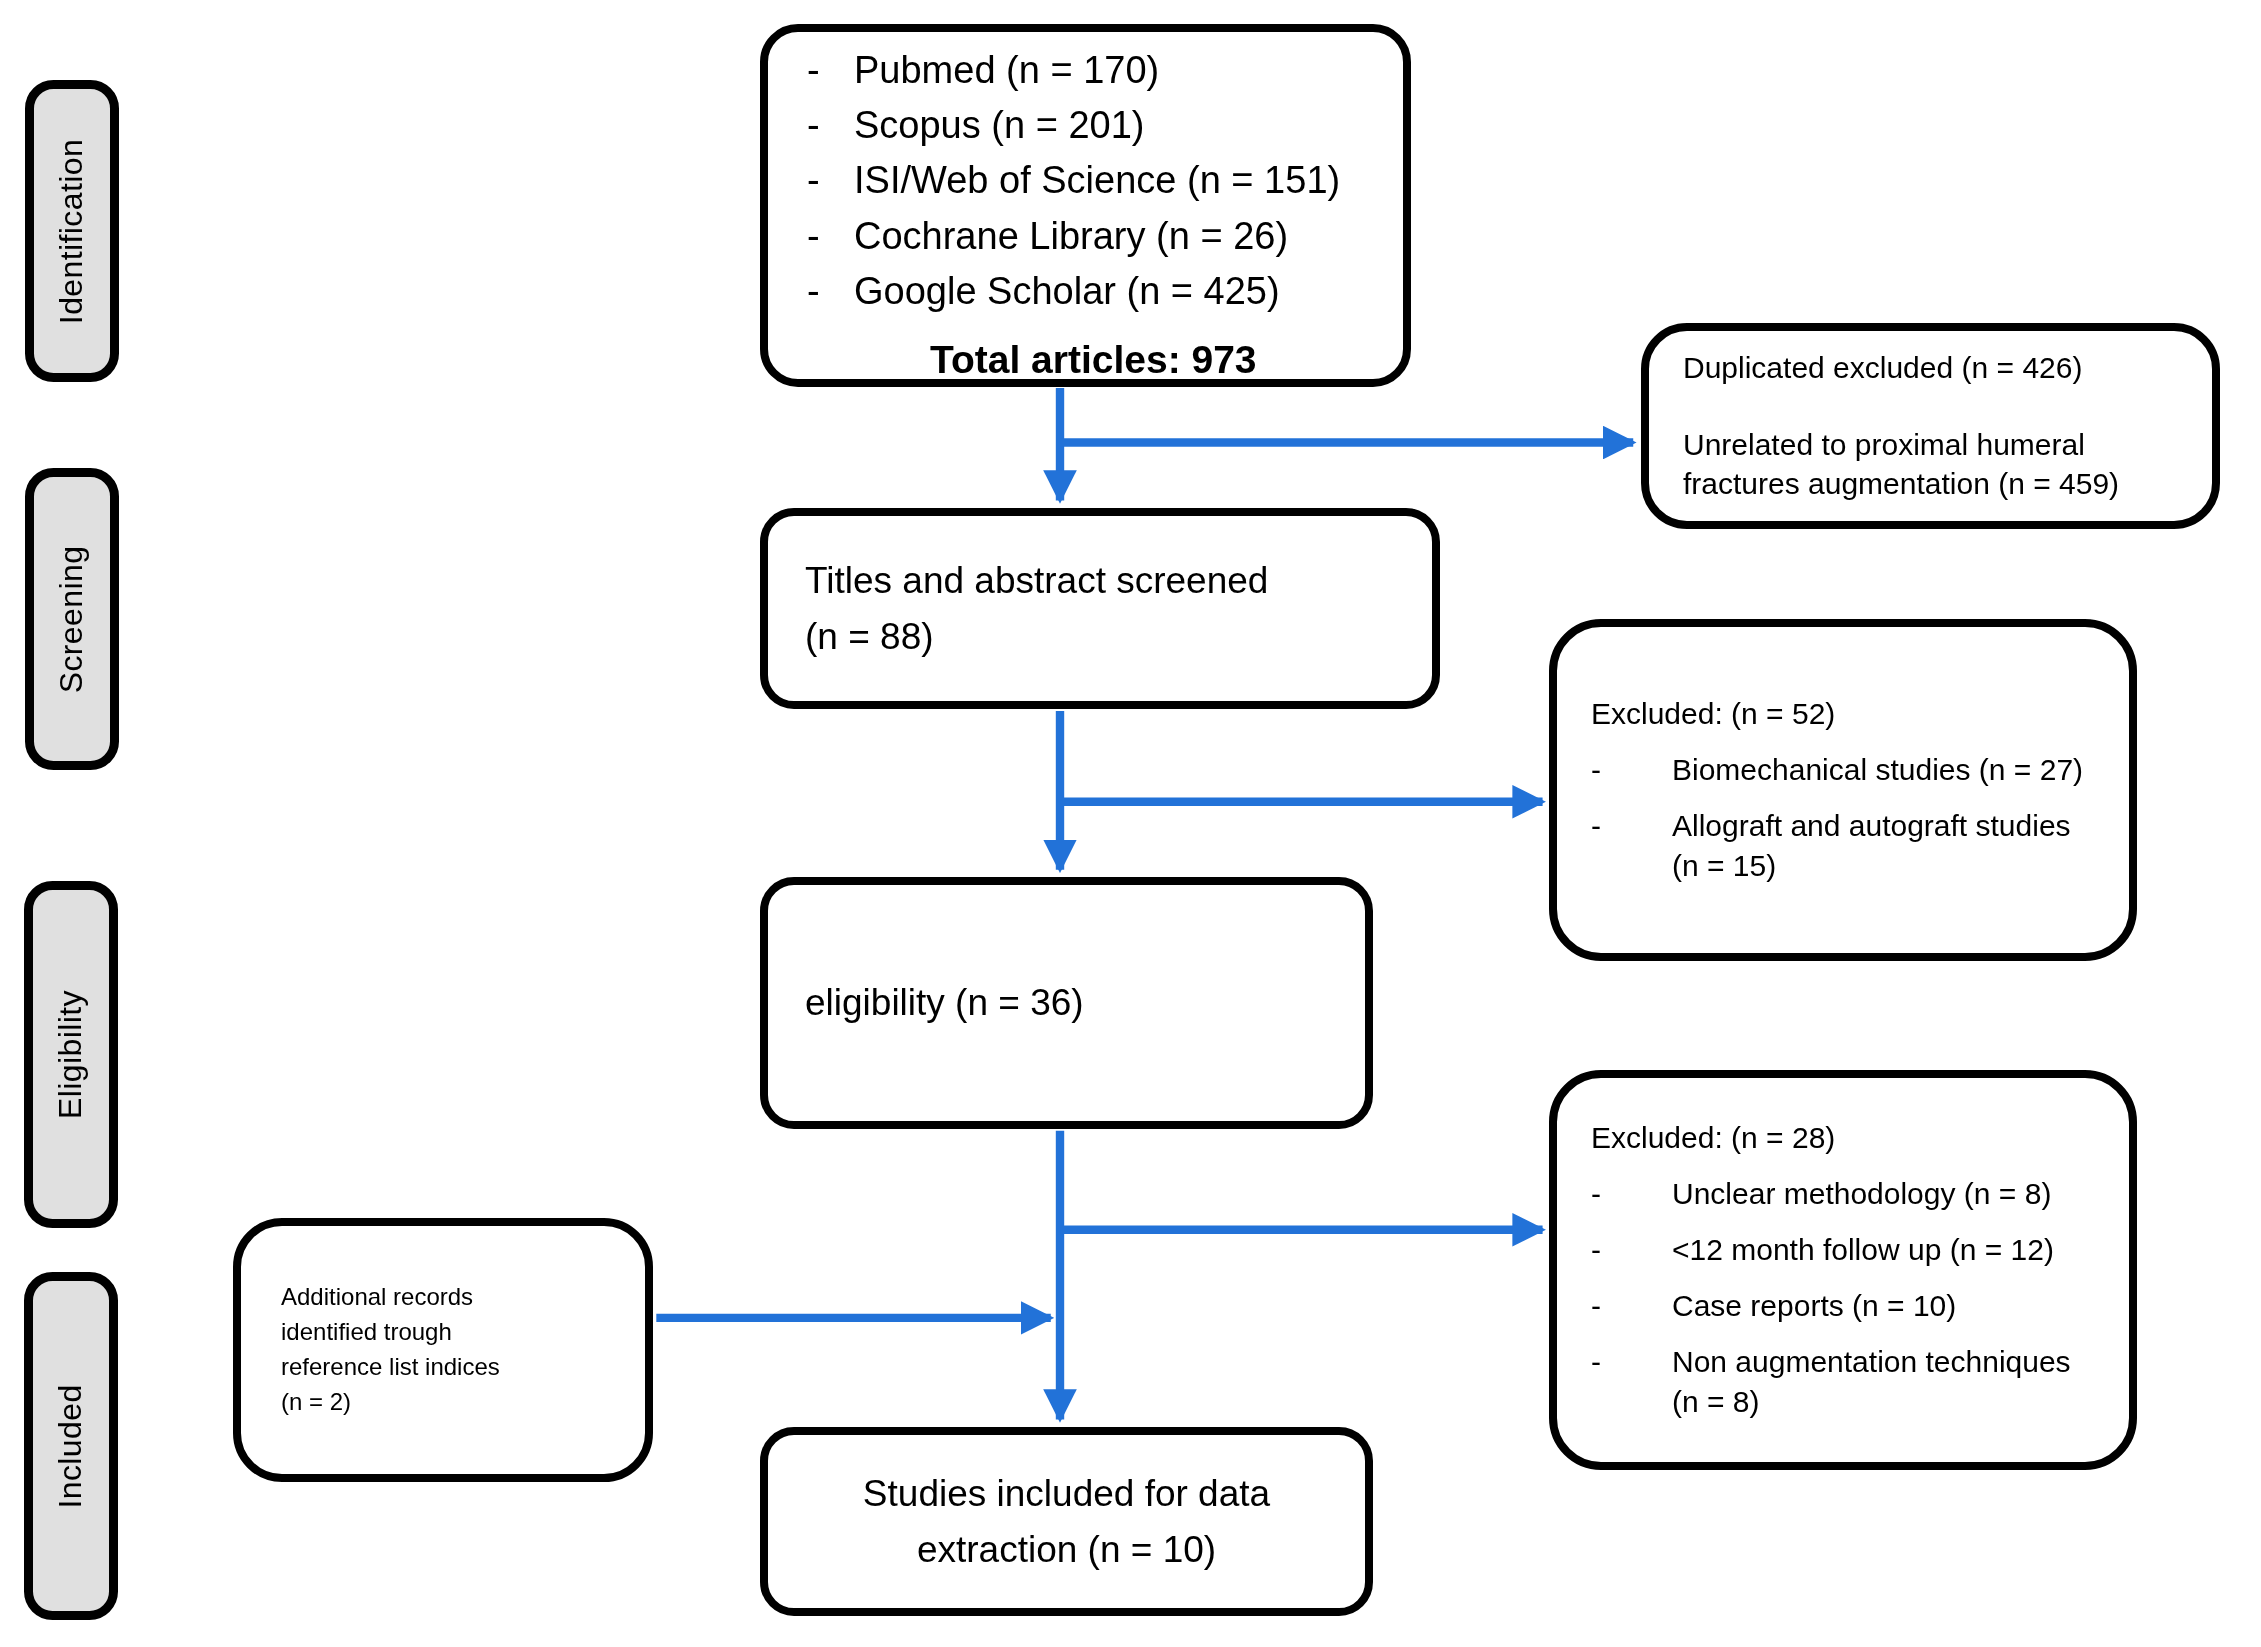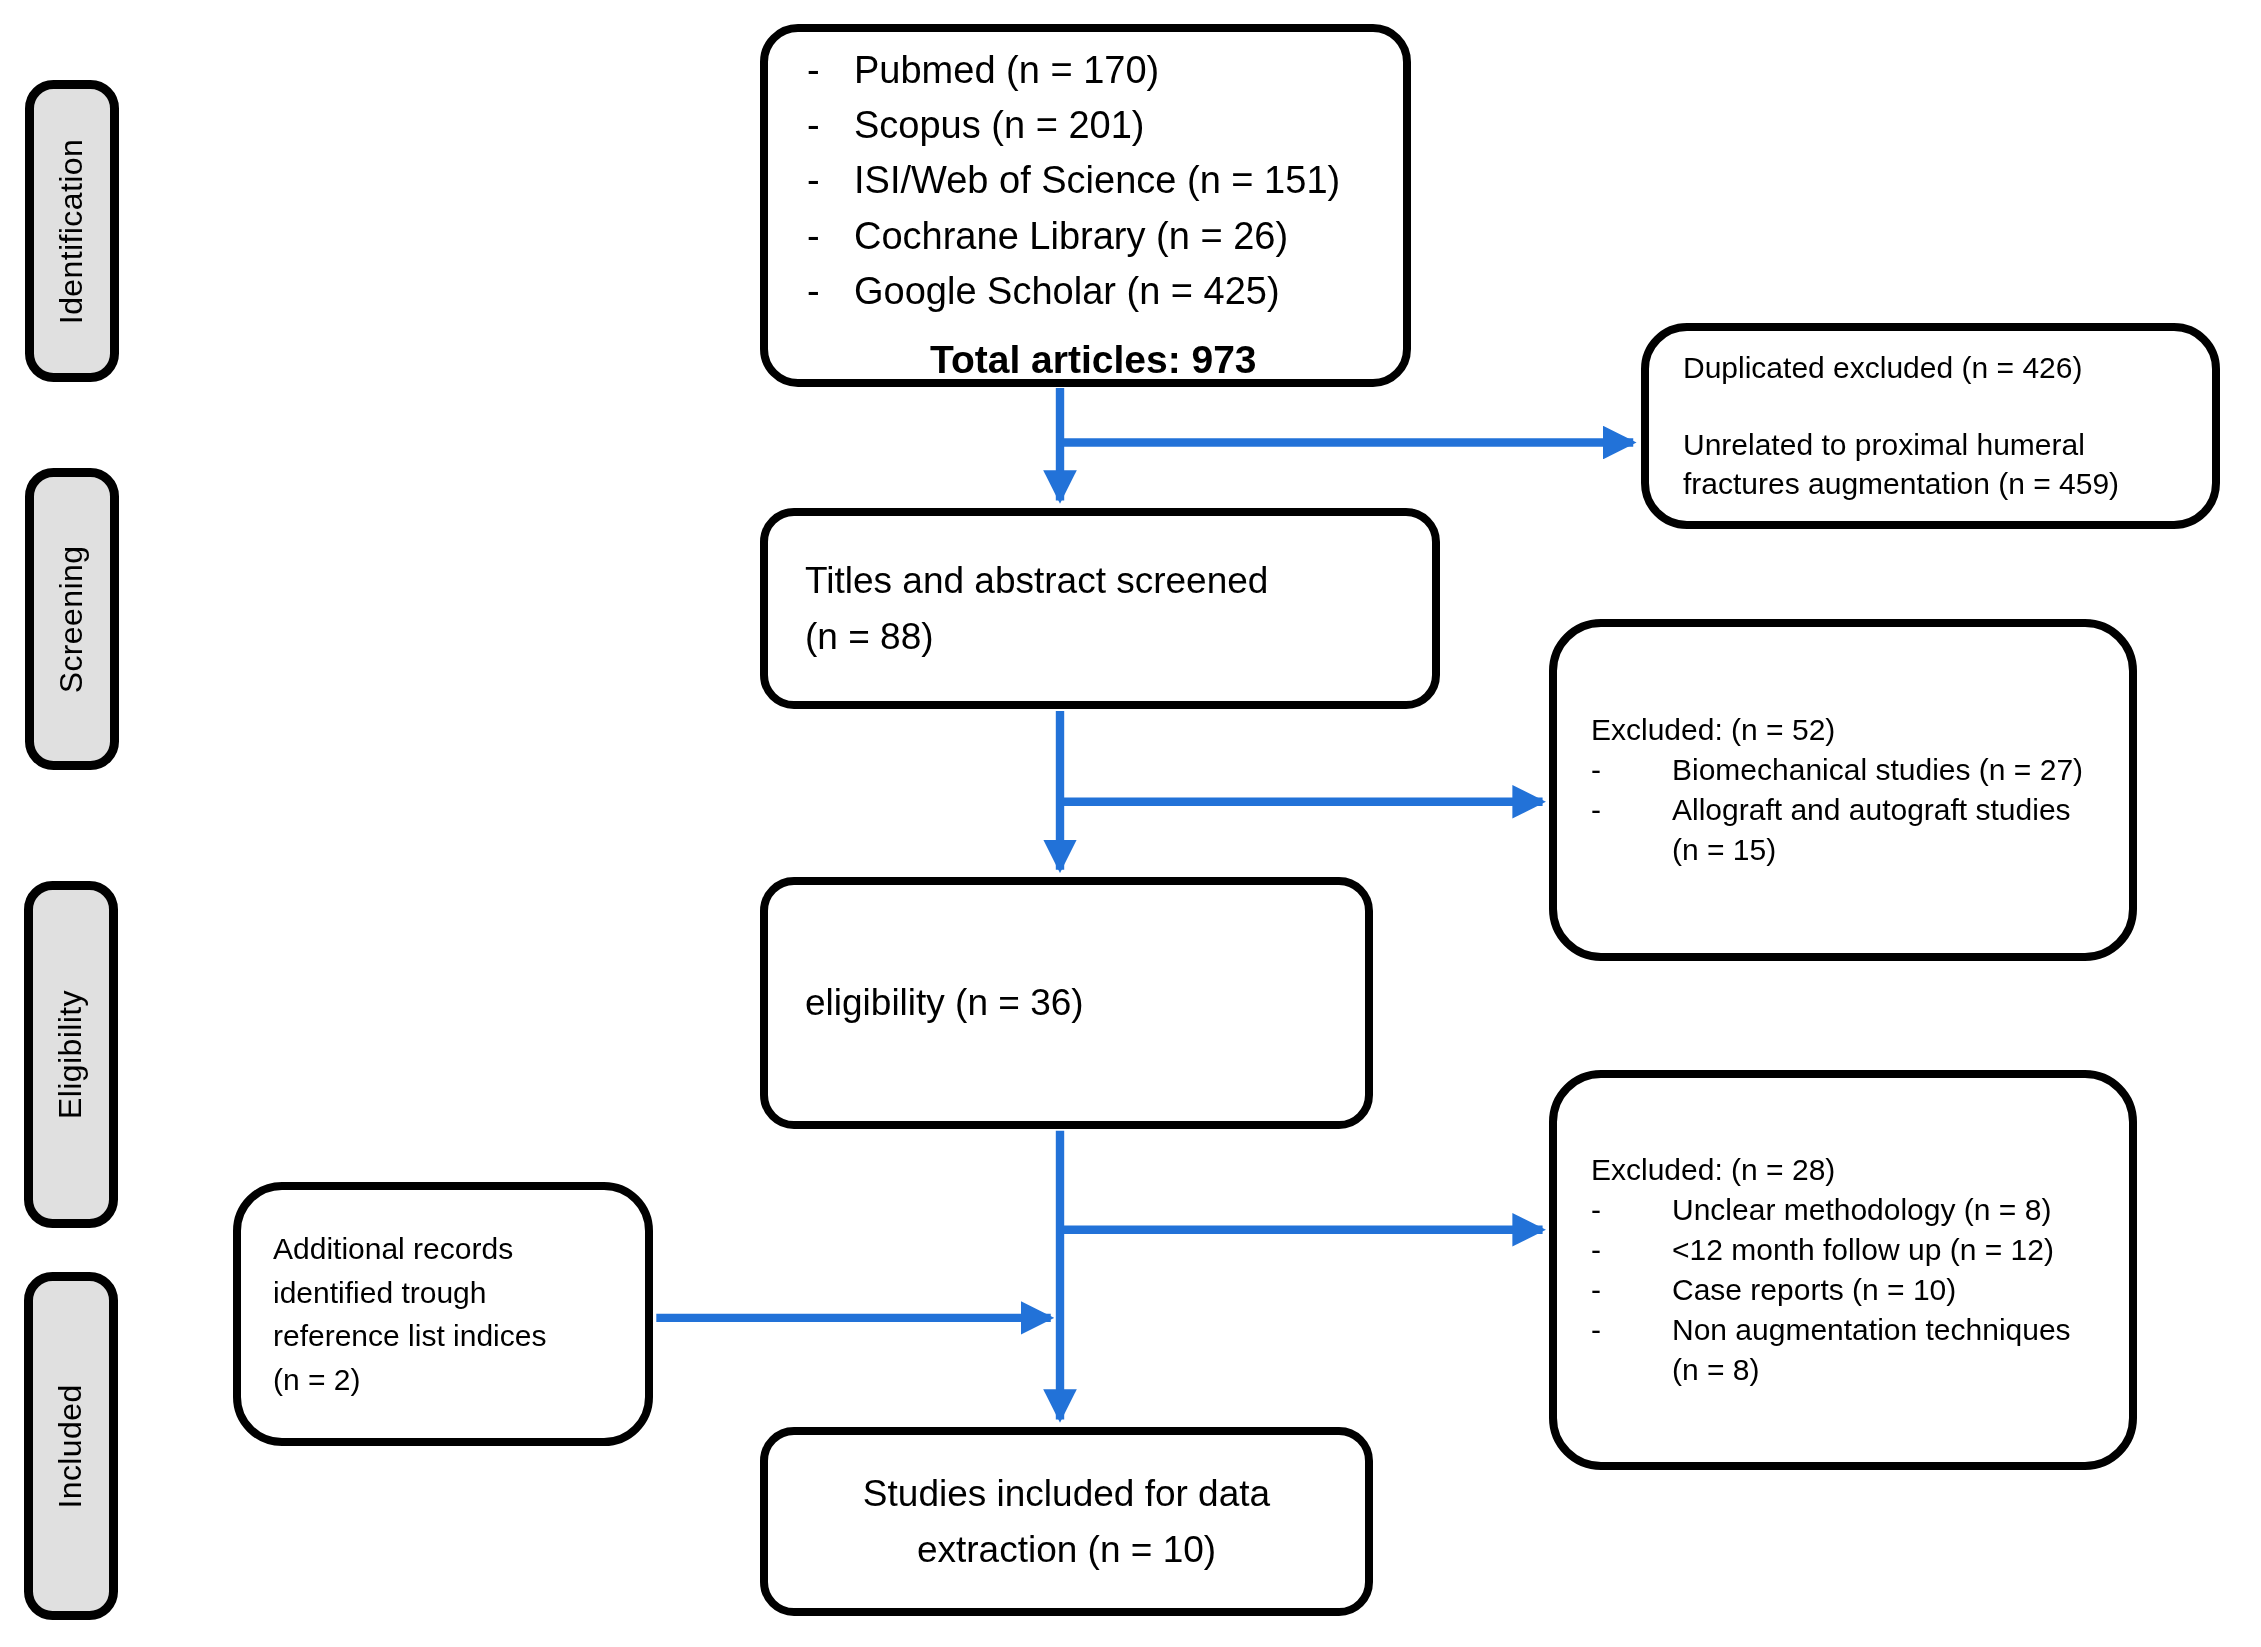--- a/index.html
+++ b/index.html
@@ -47,24 +47,24 @@
 
   
   .box-center { border-radius: 34px; display: flex; flex-direction: column; justify-content: center; padding-left: 37px; font-size: 37px; line-height: 1.5; }
   .box-center .line { white-space: nowrap; }
   .box-bottom { align-items: center; padding-left: 0; text-align: center; }
 
   
   .box-side { display: flex; flex-direction: column; justify-content: center; font-size: 30px; line-height: 1.33; }
   .box-dup { border-radius: 46px; padding-left: 34px; padding-right: 17px; }
   .box-dup .para2 { margin-top: 37px; }
-  .box-excl { border-radius: 52px; padding-left: 34px; padding-right: 0; }
+  .box-excl { border-radius: 52px; padding-left: 34px; padding-right: 0; gap: 16px; }
   .box-excl .li { display: flex; }
   .box-excl .dash { width: 81px; flex: none; }
-  .box-left { border-radius: 49px; padding-left: 32px; font-size: 30px; line-height: 1.45; }
+  .box-left { border-radius: 49px; padding-left: 40px; font-size: 24px; line-height: 1.45; margin-top: 36px; }
   .line { white-space: nowrap; }
 </style>
 </head>
 <body>
 
 <div class="canvas">
 
   <svg class="arrows" viewBox="0 0 2694 1963">
     <defs>
       <marker id="ah" viewBox="0 0 10 10" refX="9" refY="5" markerWidth="4" markerHeight="4" orient="auto">

